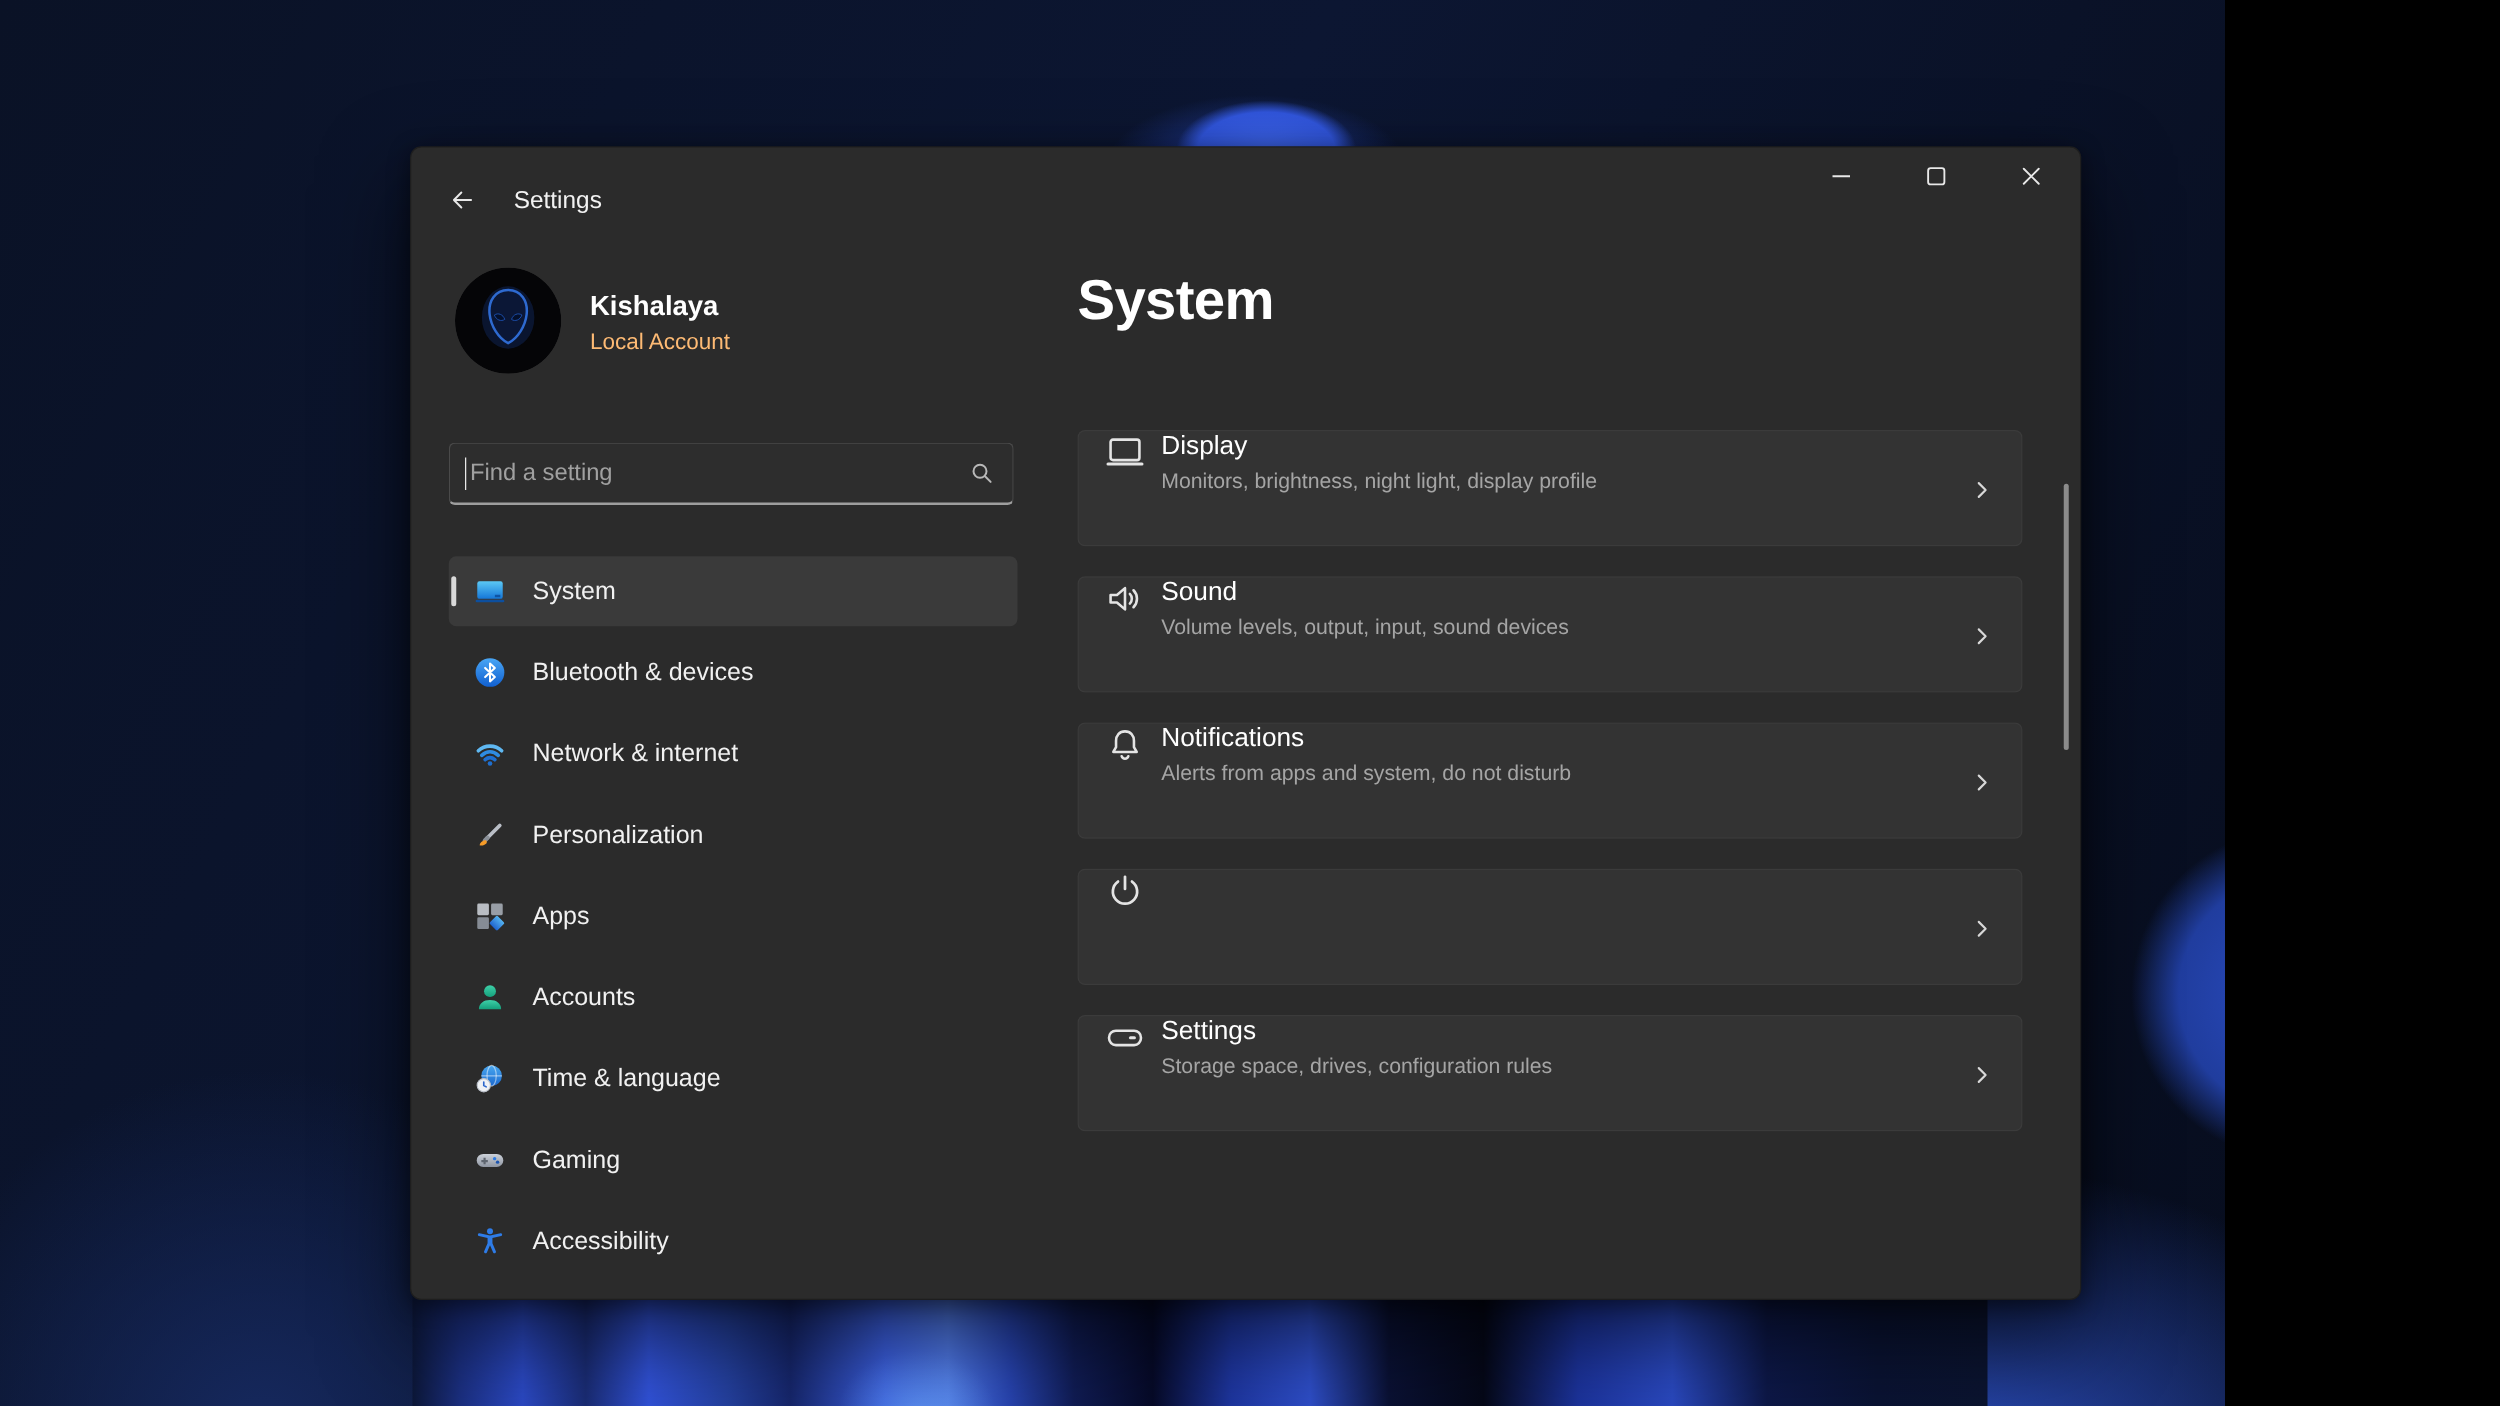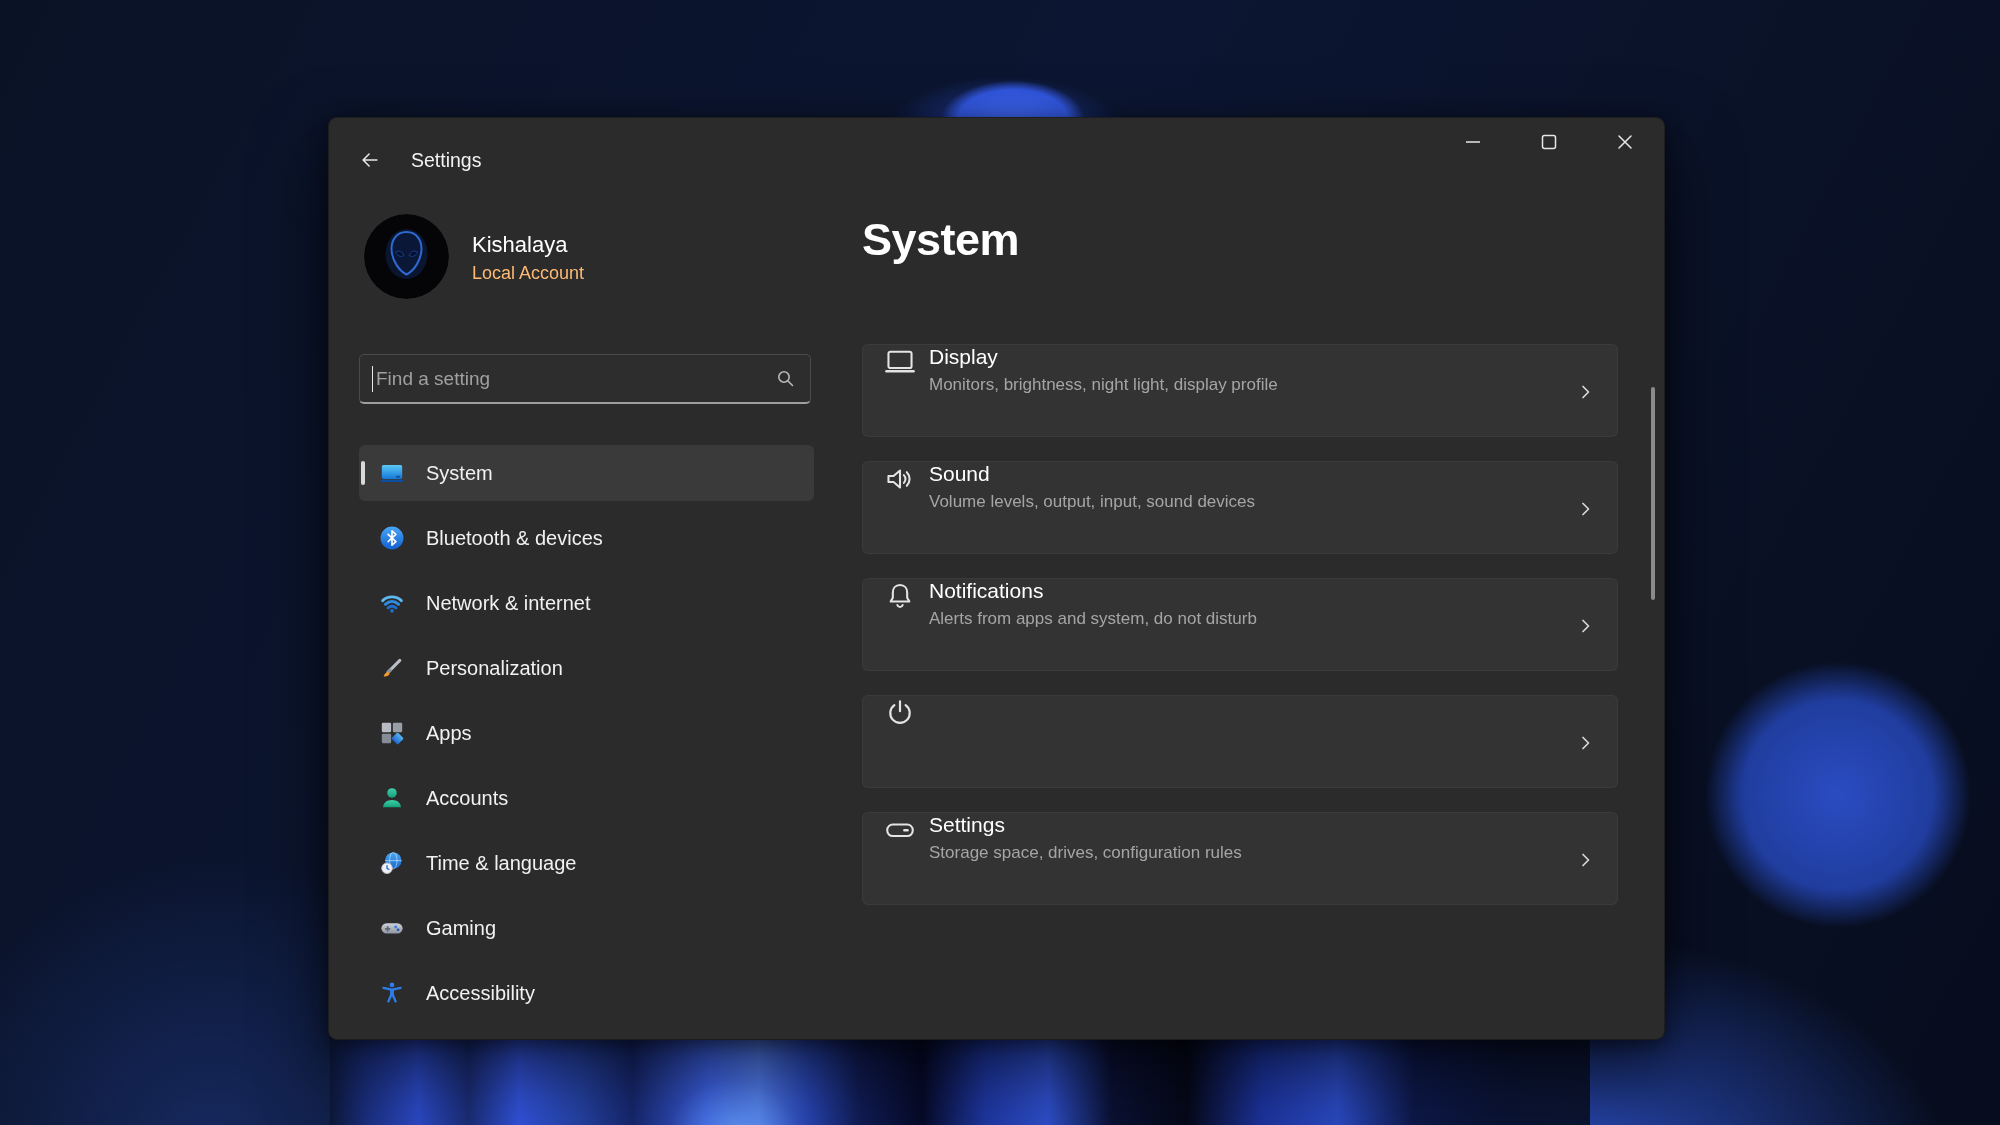--- a/index.html
+++ b/index.html
@@ -1,17 +1,17 @@
 <!DOCTYPE html>
 <html><head>
 <meta charset="utf-8">
 <style>
   html,body{margin:0;padding:0;background:#000;}
   .desktop{
-    position:relative;width:2000px;height:1125px;overflow:hidden;
+    position:relative;width:1780px;height:1125px;overflow:hidden;
     font-family:"Liberation Sans",sans-serif;
     background:
       radial-gradient(100px 55px at 1013px 120px, #3c63e8 0%, #3156dd 55%, rgba(25,45,140,0) 72%),
       radial-gradient(170px 80px at 1005px 132px, #2443b4 0%, rgba(20,35,110,0) 70%),
       radial-gradient(190px 190px at 1838px 795px, #2a4cc2 0%, #203d9e 50%, rgba(12,22,60,0) 70%),
       radial-gradient(480px 300px at 900px 1160px, #2f55d2 0%, #21409c 55%, rgba(10,18,52,0) 78%),
       radial-gradient(520px 330px at 1560px 1180px, #2c50c6 0%, rgba(14,26,76,0) 75%),
       radial-gradient(420px 420px at 210px 1150px, #16295f 0%, rgba(9,16,38,0) 70%),
       linear-gradient(118deg, #0a1226 0%, #0c1632 45%, #0a1228 70%, #070d1e 100%);
   }
@@ -31,21 +31,21 @@
     box-shadow:0 30px 70px rgba(0,0,0,.6),0 4px 18px rgba(0,0,0,.45);
     color:#fff;box-sizing:border-box;
   }
   
   .back-btn{position:absolute;left:24px;top:28px;width:34px;height:32px;display:flex;align-items:center;justify-content:center;border-radius:5px;cursor:pointer;}
   .tb-title{position:absolute;left:82px;top:31px;font-size:19.5px;color:#f2f2f2;}
   .controls{position:absolute;left:1113px;top:4px;display:flex;gap:14px;}
   .ctl{width:62px;height:43px;display:flex;align-items:center;justify-content:center;}
   
   .avatar{position:absolute;left:35px;top:96px;width:85px;height:85px;border-radius:50%;overflow:hidden;}
-  .user-name{position:absolute;left:143px;top:114px;font-size:22px;font-weight:400;color:#fff;}
+  .user-name{position:absolute;left:143px;top:114px;font-size:22px;font-weight:700;color:#fff;}
   .user-type{position:absolute;left:143px;top:145px;font-size:18px;color:#fdba74;}
   
   .search{position:absolute;left:30px;top:236px;width:452px;height:50px;}
   .search input{
     width:100%;height:100%;box-sizing:border-box;background:#2d2d2d;color:#eee;
     border:1px solid #4a4a4a;border-bottom:2px solid #9e9e9e;border-radius:5px;
     padding:0 44px 0 16px;font-size:19px;font-family:"Liberation Sans",sans-serif;outline:none;
   }
   .search input::placeholder{color:#a0a0a0;}
   .caret{position:absolute;left:13px;top:12px;width:1px;height:26px;background:#e8e8e8;}

